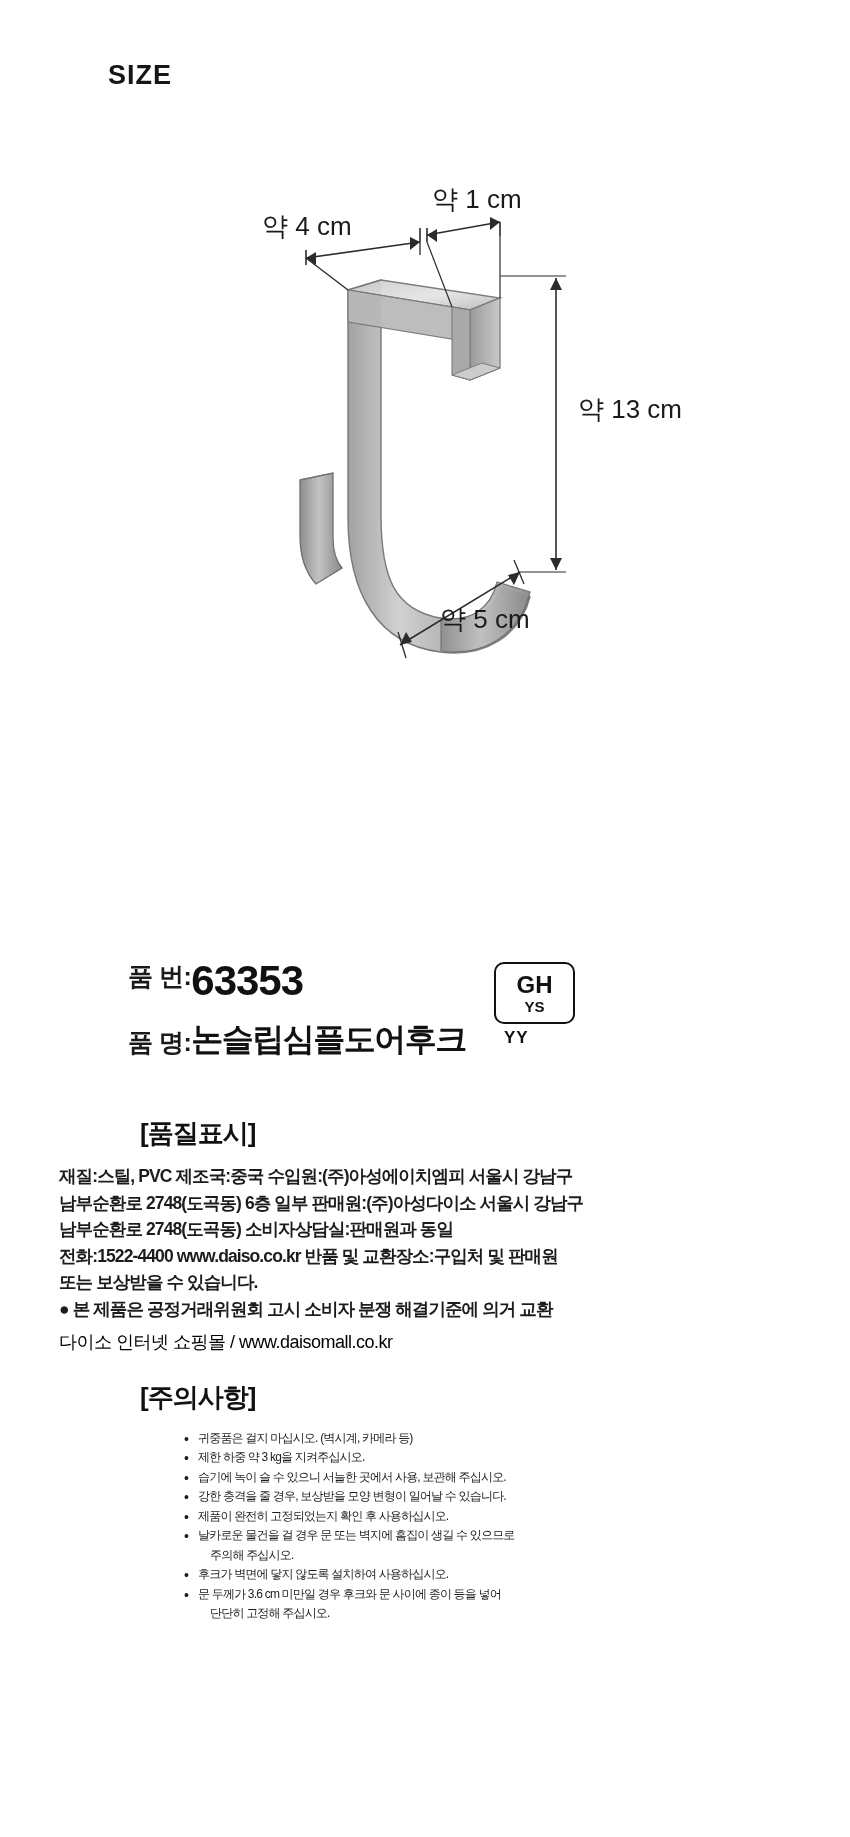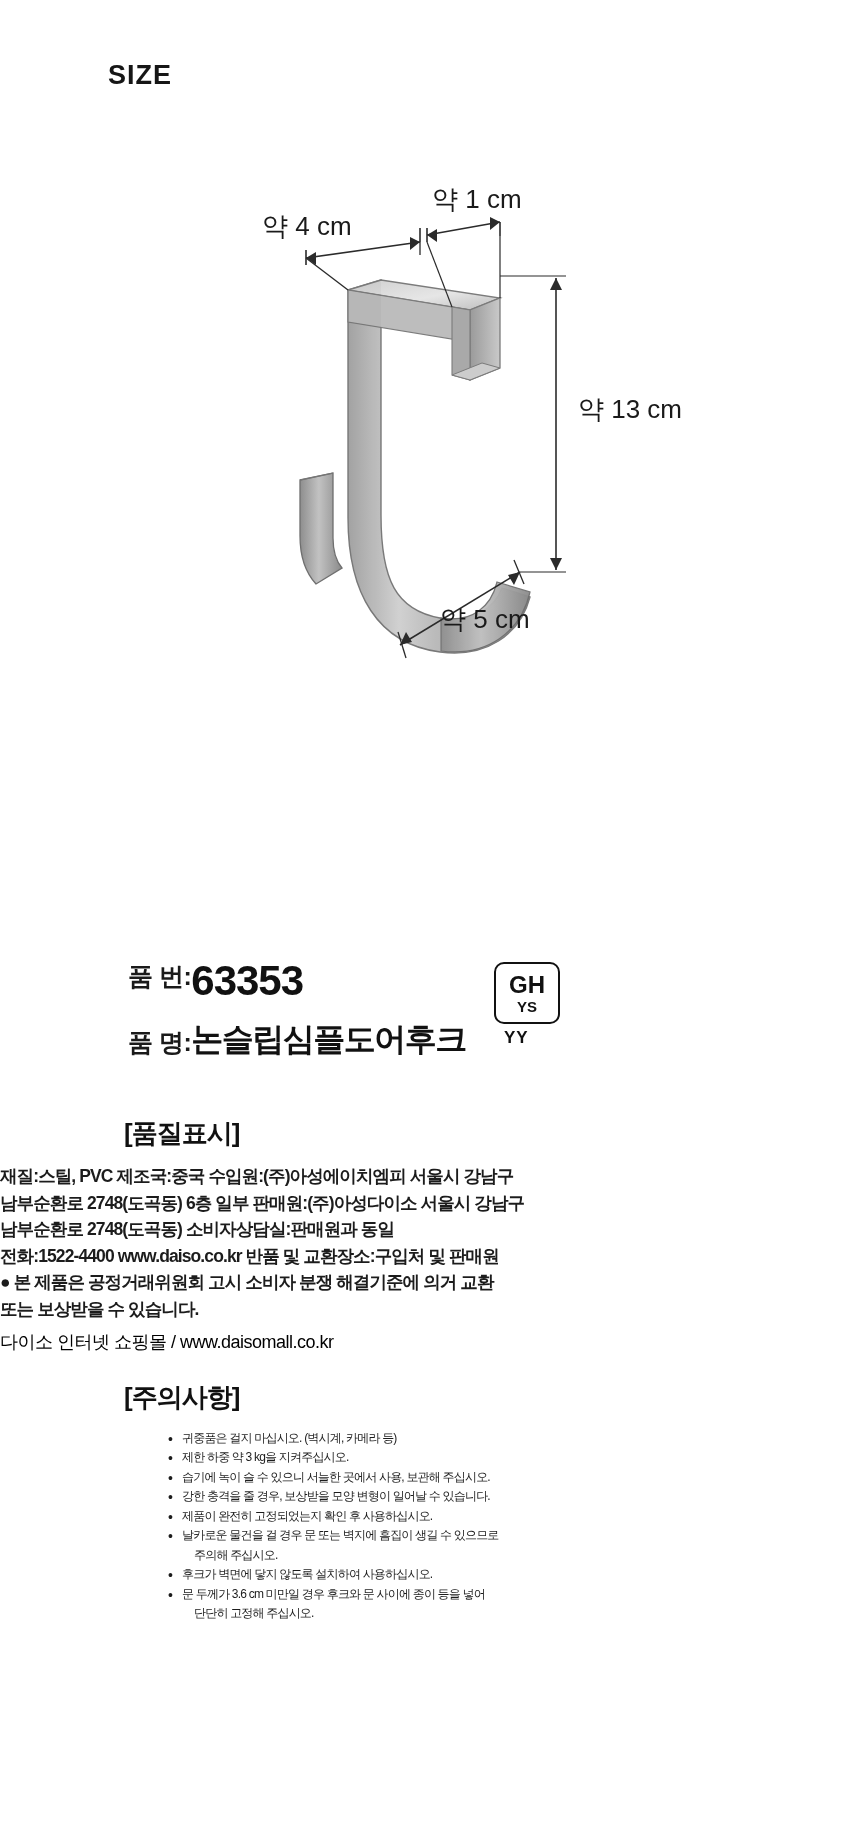--- a/index.html
+++ b/index.html
@@ -81,21 +81,21 @@
     font-weight: bold;
     color: #111111;
     letter-spacing: -1.5px;
   }
 
   
   .gh-badge {
     position: absolute;
     left: 494px;
     top: 2px;
-    width: 66px;
+    width: 81px;
     height: 62px;
     border: 2.5px solid #111;
     border-radius: 10px;
     box-sizing: border-box;
     display: flex;
     flex-direction: column;
     align-items: center;
     justify-content: center;
     line-height: 1;
   }
@@ -116,33 +116,34 @@
     top: 68px;
     font-size: 17px;
     font-weight: bold;
     color: #111;
     letter-spacing: 1px;
   }
 
   
   .section {
     position: absolute;
-    left: 0;
+    left: 16px;
     width: 769px;
   }
   .section-title {
     padding-left: 124px;
     font-size: 26px;
     font-weight: bold;
     color: #111;
     letter-spacing: -1px;
   }
   .quality-body {
     padding-right: 60px;
     margin-top: 12px;
+    margin-left: 43px;
   }
   .qline {
     font-size: 17.5px;
     font-weight: bold;
     color: #1c1c1c;
     letter-spacing: -0.9px;
     line-height: 1.52;
     white-space: nowrap;
   }
   .shop-line {
@@ -293,22 +294,22 @@
     <div class="yy-text">YY</div>
   </div>
 
   <div class="section" style="top:1116px;">
     <div class="section-title">[품질표시]</div>
     <div class="quality-body">
       <div class="qline">재질:스틸, PVC   제조국:중국   수입원:(주)아성에이치엠피 서울시 강남구</div>
       <div class="qline">남부순환로 2748(도곡동) 6층 일부 판매원:(주)아성다이소 서울시 강남구</div>
       <div class="qline">남부순환로 2748(도곡동)      소비자상담실:판매원과 동일</div>
       <div class="qline">전화:1522-4400   www.daiso.co.kr   반품 및 교환장소:구입처 및 판매원</div>
+      <div class="qline">또는 보상받을 수 있습니다.</div>
       <div class="qline">● 본 제품은 공정거래위원회 고시 소비자 분쟁 해결기준에 의거 교환</div>
-      <div class="qline">또는 보상받을 수 있습니다.</div>
       <div class="shop-line">다이소 인터넷 쇼핑몰 / www.daisomall.co.kr</div>
     </div>
   </div>
 
   <div class="section" style="top:1380px;">
     <div class="section-title">[주의사항]</div>
     <div class="caution-list">
       <div class="cline">귀중품은 걸지 마십시오. (벽시계, 카메라 등)</div>
       <div class="cline">제한 하중 약 3 kg을 지켜주십시오.</div>
       <div class="cline">습기에 녹이 슬 수 있으니 서늘한 곳에서 사용, 보관해 주십시오.</div>

